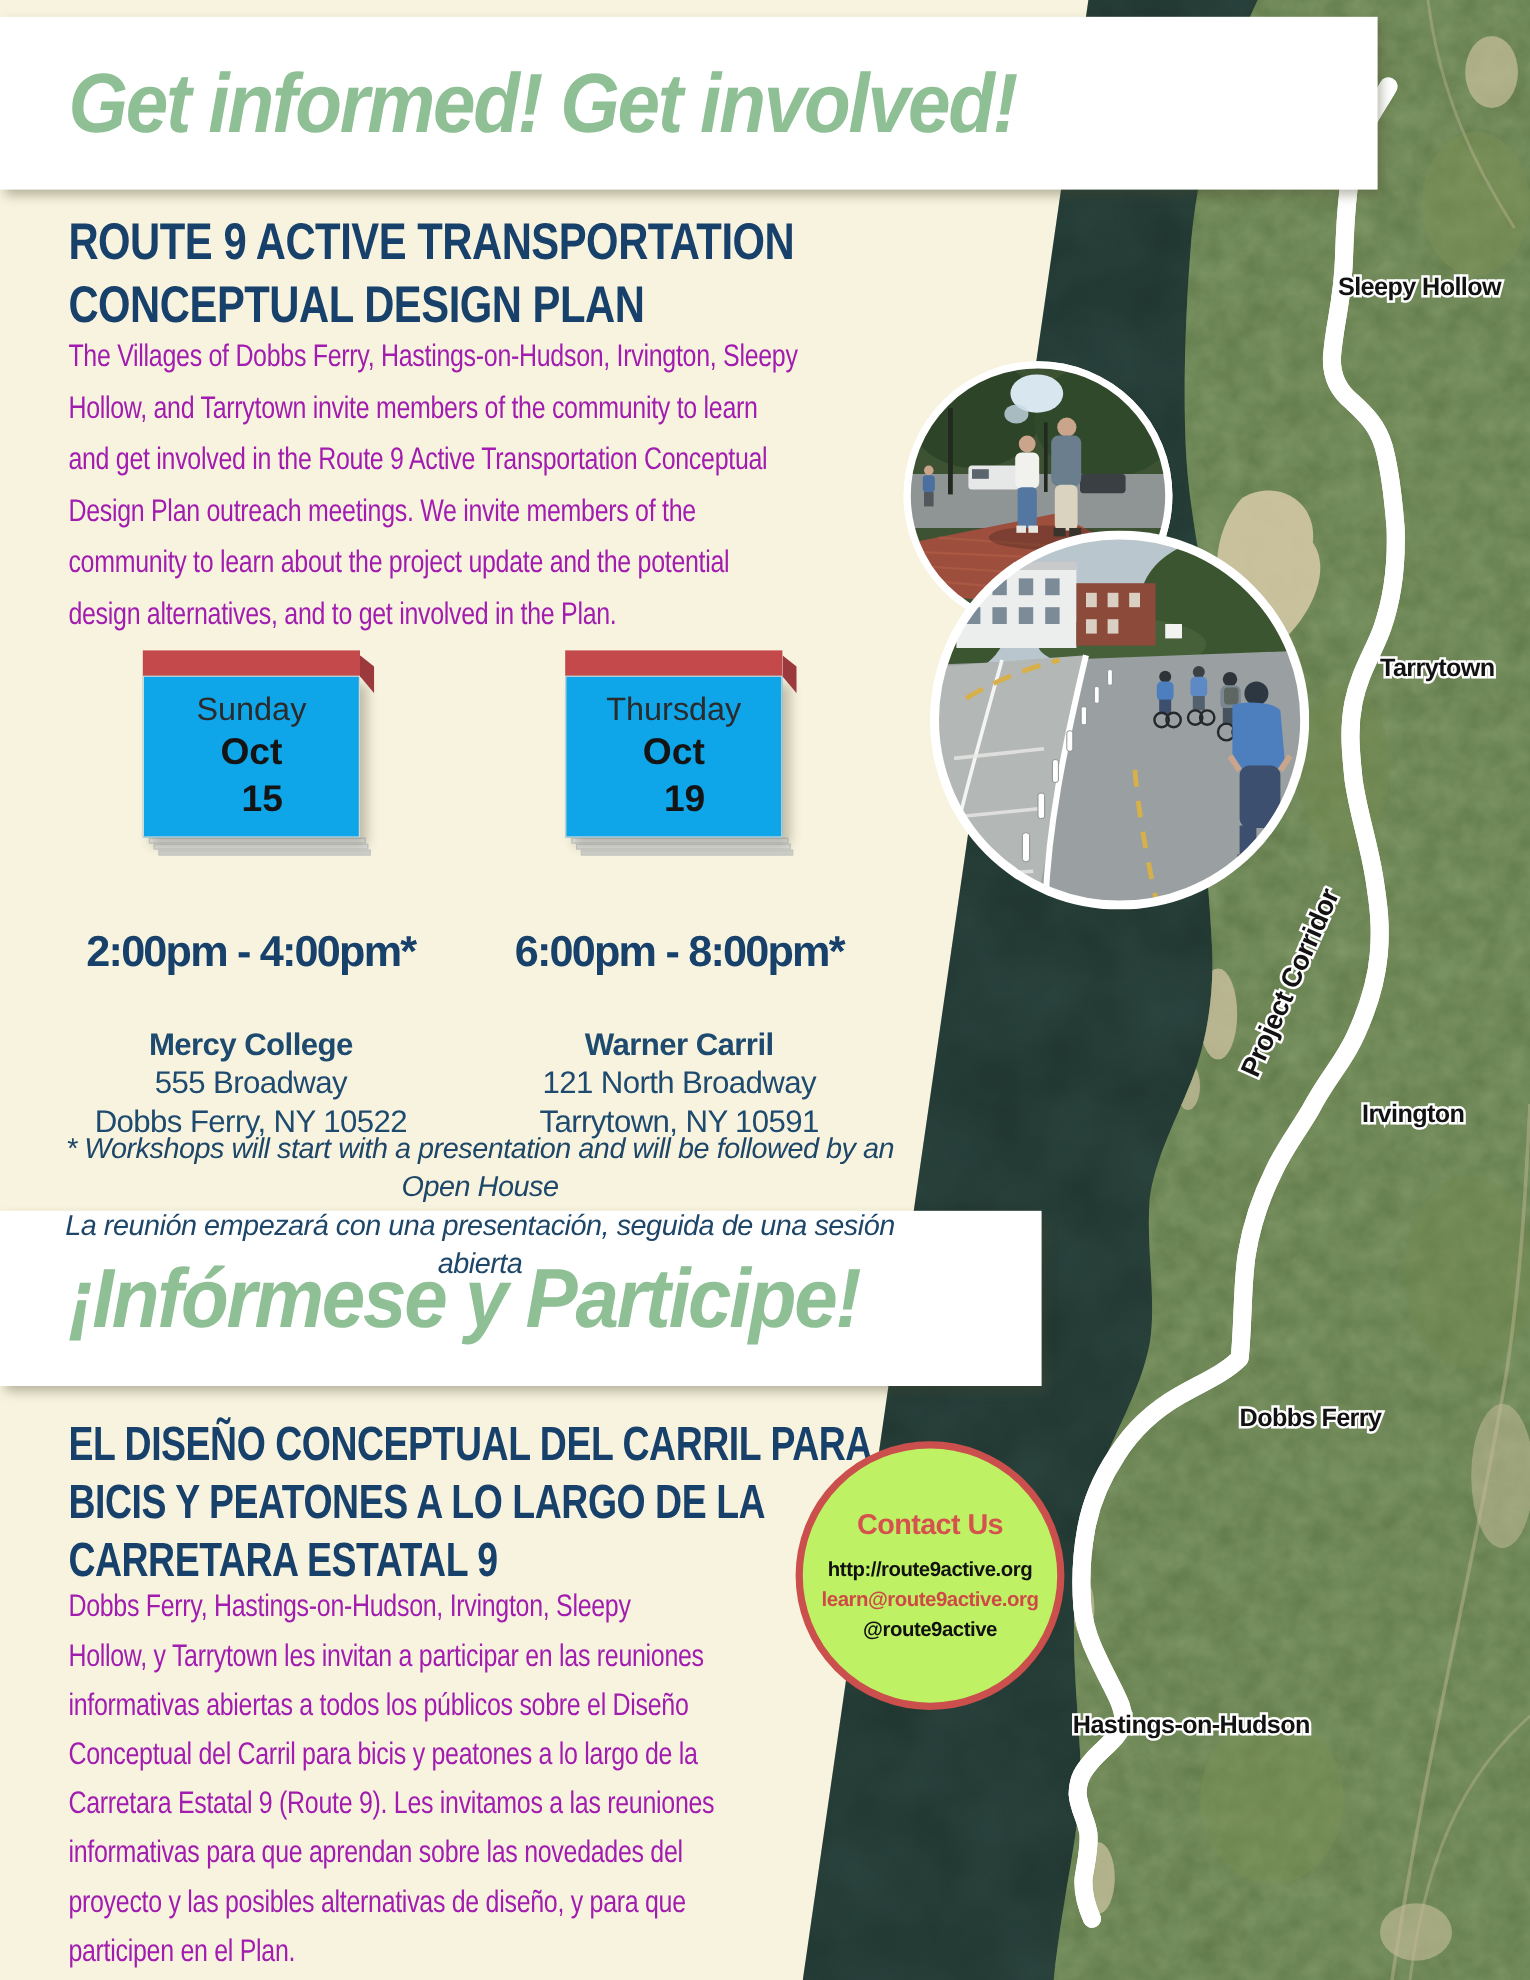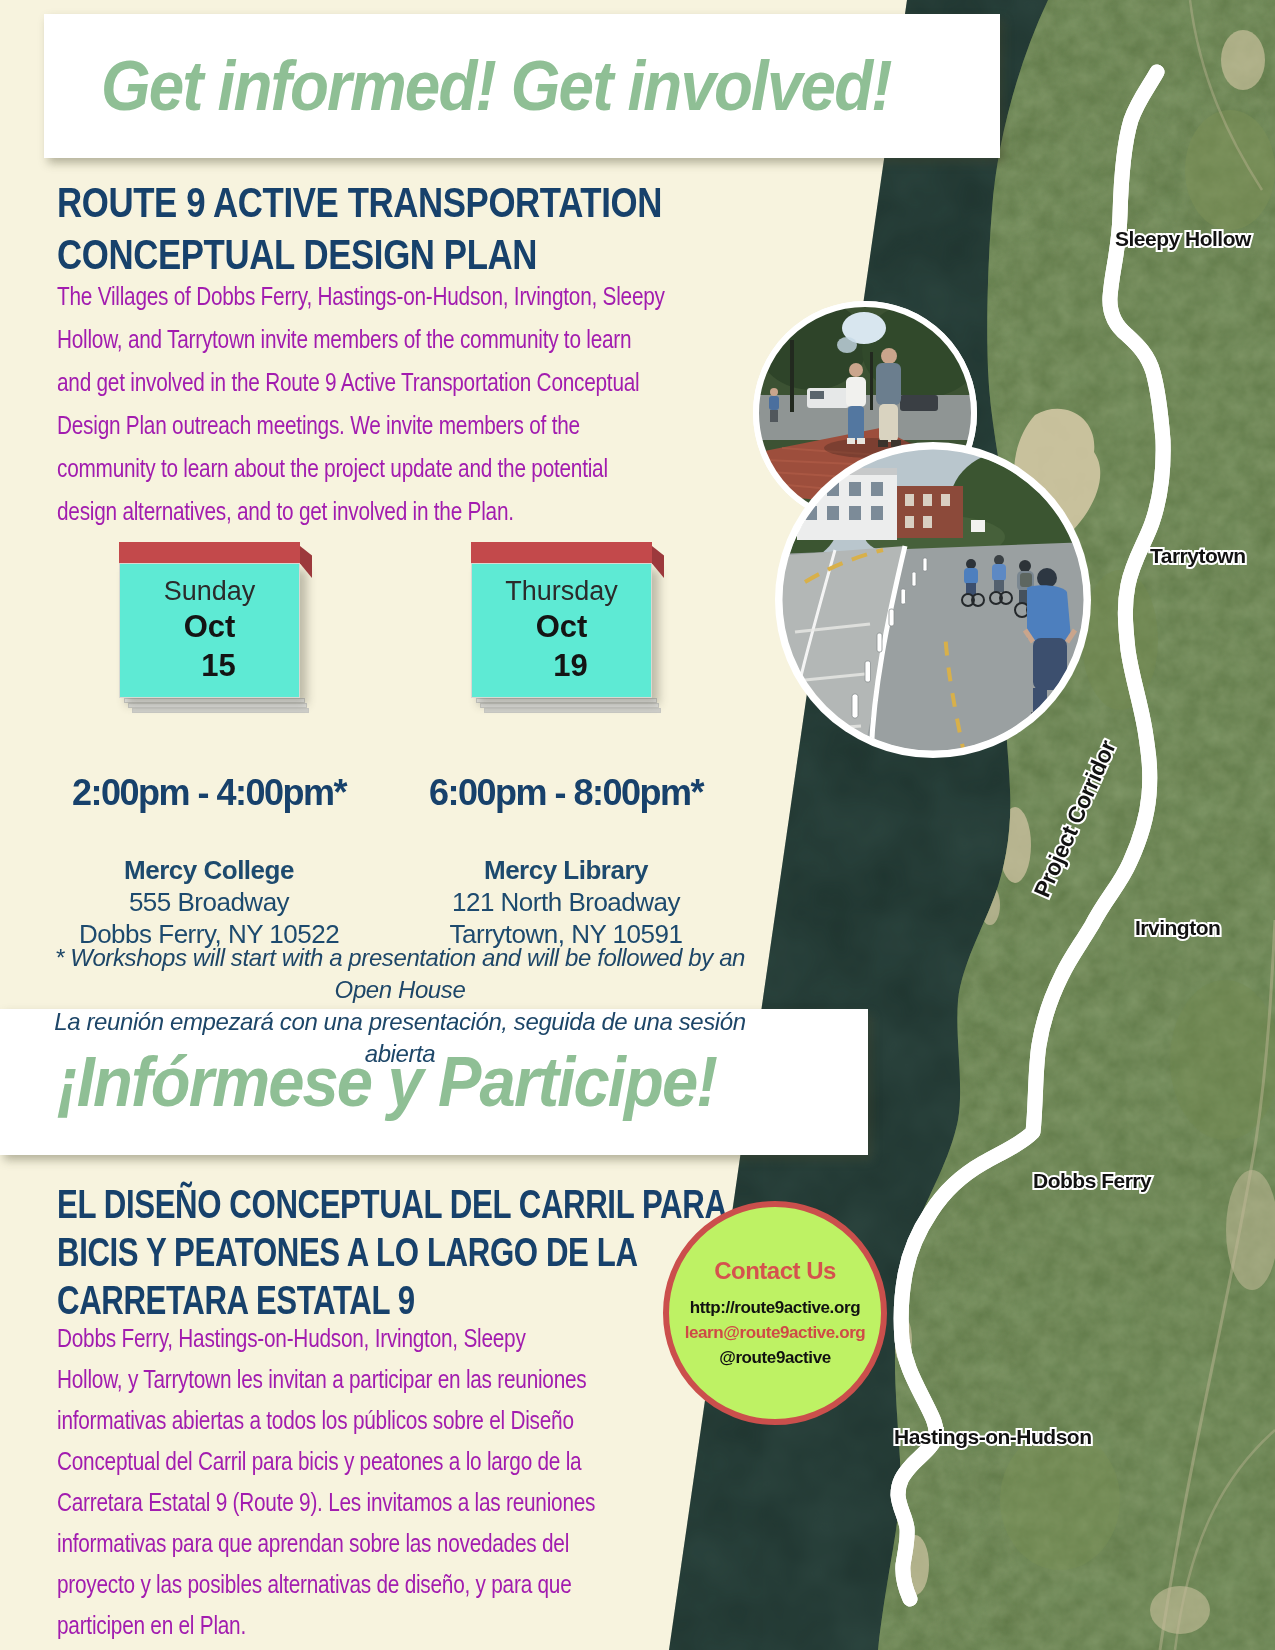--- a/index.html
+++ b/index.html
@@ -13,21 +13,21 @@
   .hline{white-space:nowrap;display:inline-block;transform:scaleX(.81);transform-origin:0 50%;letter-spacing:-.5px;}
   .h2line{white-space:nowrap;display:inline-block;transform:scaleX(.78);transform-origin:0 50%;letter-spacing:-.5px;}
   .para{color:#a21caf;font-size:26px;}
   .pline{display:block;height:43px;line-height:43px;}
   .p2line{display:block;height:41px;line-height:41px;}
   .cond{display:inline-block;transform:scaleX(.80);transform-origin:0 50%;white-space:nowrap;letter-spacing:-.3px;}
   
   .cal{position:absolute;width:181px;height:178px;}
   .cal .bar{position:absolute;left:0;top:0;width:181px;height:21px;background:#c3494b;}
   .cal .fold{position:absolute;left:181px;top:4px;width:12px;height:32px;background:#9c393c;clip-path:polygon(0 0,100% 30%,100% 100%,0 55%);}
-  .cal .pg{position:absolute;left:0;top:21px;width:181px;height:135px;background:#5eead4;border:1px solid #d8d8d2;box-sizing:border-box;box-shadow:7px 7px 9px rgba(60,60,45,.30);text-align:center;}
+  .cal .pg{position:absolute;left:0;top:21px;width:181px;height:135px;background:#0ea5e9;border:1px solid #d8d8d2;box-sizing:border-box;box-shadow:7px 7px 9px rgba(60,60,45,.30);text-align:center;}
   .cal .stack1,.cal .stack2,.cal .stack3{position:absolute;background:#e9e9e5;border:1px solid #c9c9c4;box-sizing:border-box;}
   .cal .stack1{left:5px;top:156px;width:181px;height:5px;}
   .cal .stack2{left:9px;top:161px;width:179px;height:5px;background:#dededa;}
   .cal .stack3{left:13px;top:166px;width:177px;height:5px;background:#cfcfca;}
   .cal .day{margin-top:10px;font-size:27px;color:#2b2b2b;line-height:34px;}
   .cal .mon{font-size:31px;font-weight:bold;color:#141414;line-height:38px;}
   .cal .num{font-size:31px;font-weight:bold;color:#141414;line-height:40px;padding-left:18px;}
   .timeTxt{position:absolute;width:304px;text-align:center;font-size:36px;font-weight:bold;color:#17416b;letter-spacing:-1.5px;white-space:nowrap;}
   .venue{position:absolute;width:304px;text-align:center;color:#1d4a6e;font-size:26px;line-height:32px;letter-spacing:-.5px;}
   .venue .vn{font-weight:bold;}
@@ -285,21 +285,21 @@
           <rect x="278" y="270" width="15" height="10" fill="#5a5f66"></rect>
         <circle cx="264" cy="296" r="13" fill="none" stroke="#24282b" stroke-width="3"></circle>
           <circle cx="288" cy="296" r="13" fill="none" stroke="#24282b" stroke-width="3"></circle>
         <line x1="258" y1="200" x2="250" y2="188" stroke="#caa58c" stroke-width="5"></line>
           <line x1="292" y1="200" x2="300" y2="188" stroke="#caa58c" stroke-width="5"></line>
       </g>
     </g>
     <circle cx="158" cy="158" r="153.5" fill="none" stroke="#ffffff" stroke-width="6"></circle>
   </svg>
 
-  <div class="banner" style="top:14px;width:956px;height:144px;z-index:2;margin-left:44px;">
+  <div class="banner" style="top:14px;width:1148px;height:144px;z-index:2;">
     <span class="banner-text" style="font-size:70px;margin-left:57px;transform:scaleX(.91);">Get informed! Get involved!</span>
   </div>
 
   <div class="abs h-navy" style="left:57px;top:176px;font-size:43px;line-height:52px;z-index:5;">
     <span class="hline">ROUTE 9 ACTIVE TRANSPORTATION</span><br>
     <span class="hline">CONCEPTUAL DESIGN PLAN</span>
   </div>
 
   <div class="abs para" style="left:57px;top:275px;z-index:5;">
     <span class="pline"><span class="cond">The Villages of Dobbs Ferry, Hastings-on-Hudson, Irvington, Sleepy</span></span>
@@ -338,21 +338,21 @@
 
   <div class="timeTxt" style="left:57px;top:772px;z-index:5;">2:00pm - 4:00pm*</div>
   <div class="timeTxt" style="left:414px;top:772px;z-index:5;">6:00pm - 8:00pm*</div>
 
   <div class="venue" style="left:57px;top:854px;z-index:5;">
     <div class="vn">Mercy College</div>
     <div>555 Broadway</div>
     <div>Dobbs Ferry, NY 10522</div>
   </div>
   <div class="venue" style="left:414px;top:854px;z-index:5;">
-    <div class="vn">Mercy Library</div>
+    <div class="vn">Warner Carril</div>
     <div>121 North Broadway</div>
     <div>Tarrytown, NY 10591</div>
   </div>
 
   <div class="footnote" style="z-index:5;">
     <div>* Workshops will start with a presentation and will be followed by an Open House</div>
     <div>La reunión empezará con una presentación, seguida de una sesión abierta</div>
   </div>
 
   <div class="banner" style="top:1009px;width:868px;height:146px;z-index:2;">

